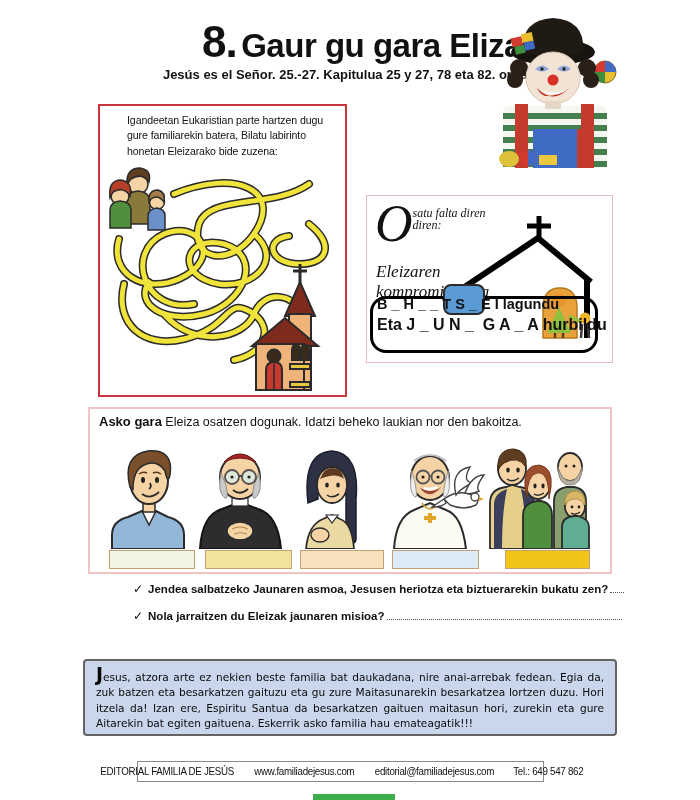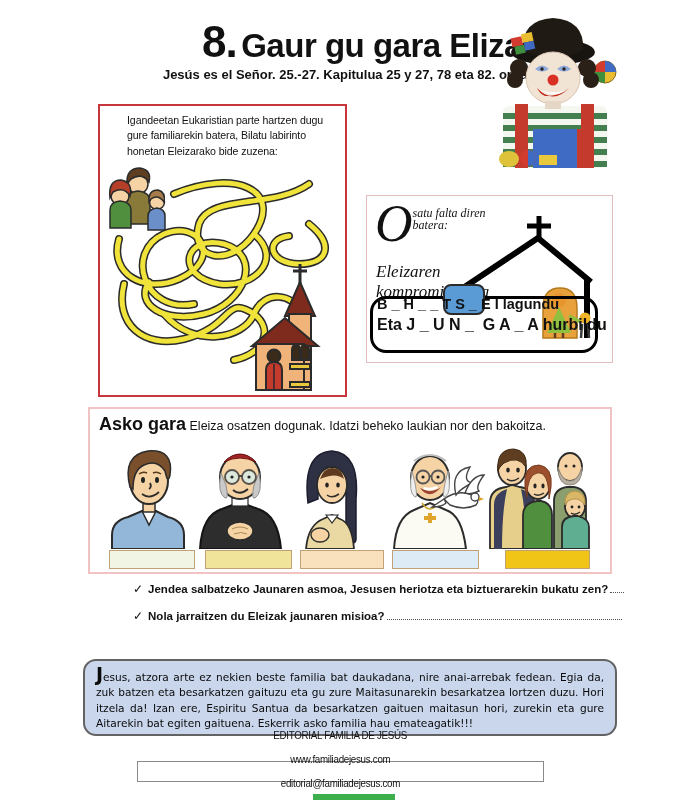--- a/index.html
+++ b/index.html
@@ -37,43 +37,43 @@
   .lb-bubble{position:absolute;left:3px;top:100px;width:228px;height:57px;border:3px solid #000;
              border-radius:16px;box-sizing:border-box;z-index:2;}
   .lb-lines{position:absolute;left:10px;top:100px;width:170px;z-index:4;}
   .fill-line1{font-weight:bold;font-size:14.5px;white-space:pre;}
   .fill-line2{font-weight:bold;font-size:16px;white-space:pre;margin-top:4px;}
 
   
   .members-box{position:absolute;left:88px;top:407px;width:524px;height:167px;
                border:2px solid #f2c3c3;box-sizing:border-box;}
   .members-intro{position:absolute;left:9px;top:5px;font-size:12.5px;}
-  .members-intro b{font-size:18px;}
+  .members-intro b{font-size:13px;}
   .figures-row{position:absolute;left:0;top:26px;width:100%;height:114px;}
   .fig{position:absolute;bottom:0;}
   .answers-row{position:absolute;left:0;top:0;width:100%;height:100%;}
   .answer-box{position:absolute;top:141px;height:19px;border:1px solid #c3a176;box-sizing:border-box;}
 
   
   .questions{position:absolute;left:100px;top:582px;width:512px;margin-left:33px;}
   .q{margin-bottom:11px;font-weight:bold;font-size:11.5px;line-height:1.3;white-space:nowrap;}
   .check{font-weight:normal;font-size:12px;margin-right:5px;}
   .dots{display:inline-block;border-bottom:1.5px dotted #555;height:9px;margin-left:2px;}
   .d1{width:14px;} .d2{width:235px;} .d3{width:100px;}
 
   
   .message-box{position:absolute;left:83px;top:659px;width:534px;height:77px;background:#c9d6ec;
-               border:2px solid #636363;border-radius:13px;box-sizing:border-box;padding:6px 11px;
+               border:2px solid #636363;border-radius:4px;box-sizing:border-box;padding:6px 11px;
                font-family:"DejaVu Sans",sans-serif;font-size:10.6px;line-height:1.45;
                text-align:justify;color:#0a0a0a;}
   .msg-J{font-size:19px;font-weight:bold;line-height:0.8;}
 
   
   .footer-box{position:absolute;left:137px;top:761px;width:407px;height:21px;border:1px solid #8a8a8a;
-              box-sizing:border-box;display:flex;align-items:center;justify-content:center;gap:13px;flex-direction:column;}
+              box-sizing:border-box;display:flex;align-items:center;justify-content:center;gap:13px;}
   .footer-box span{font-size:10.4px;letter-spacing:-0.3px;transform:scaleX(0.94);white-space:nowrap;}
 
   .green-bar{position:absolute;left:313px;top:794px;width:82px;height:6px;background:#3cae4b;}
 
   svg{display:block;}
 </style>
 </head>
 <body>
 
 <div id="page">
@@ -184,21 +184,21 @@
         <rect x="186" y="200" width="20" height="5" fill="#e8c93e"></rect>
         <rect x="186" y="218" width="20" height="5" fill="#e8c93e"></rect>
       </g>
     </svg>
   </div>
 
   <div class="letters-box">
     <div class="lb-head">
       <span class="lb-O">O</span>
       <span class="lb-head-lines"><span>satu falta diren</span><br>
-        <span>batera:</span></span>
+        <span>diren:</span></span>
     </div>
     <div class="lb-sub">Eleizaren
 kompromisoa da</div>
 
     <svg class="church-art" viewBox="0 0 160 128">
       <g stroke="#000" fill="none" stroke-linejoin="round">
         <line x1="100" y1="4" x2="100" y2="28" stroke-width="5"></line>
         <line x1="88" y1="14" x2="112" y2="14" stroke-width="5"></line>
         <path d="M6,88 L99,26 L152,70" stroke-width="6"></path>
         <line x1="148" y1="66" x2="148" y2="126" stroke-width="6"></line>

